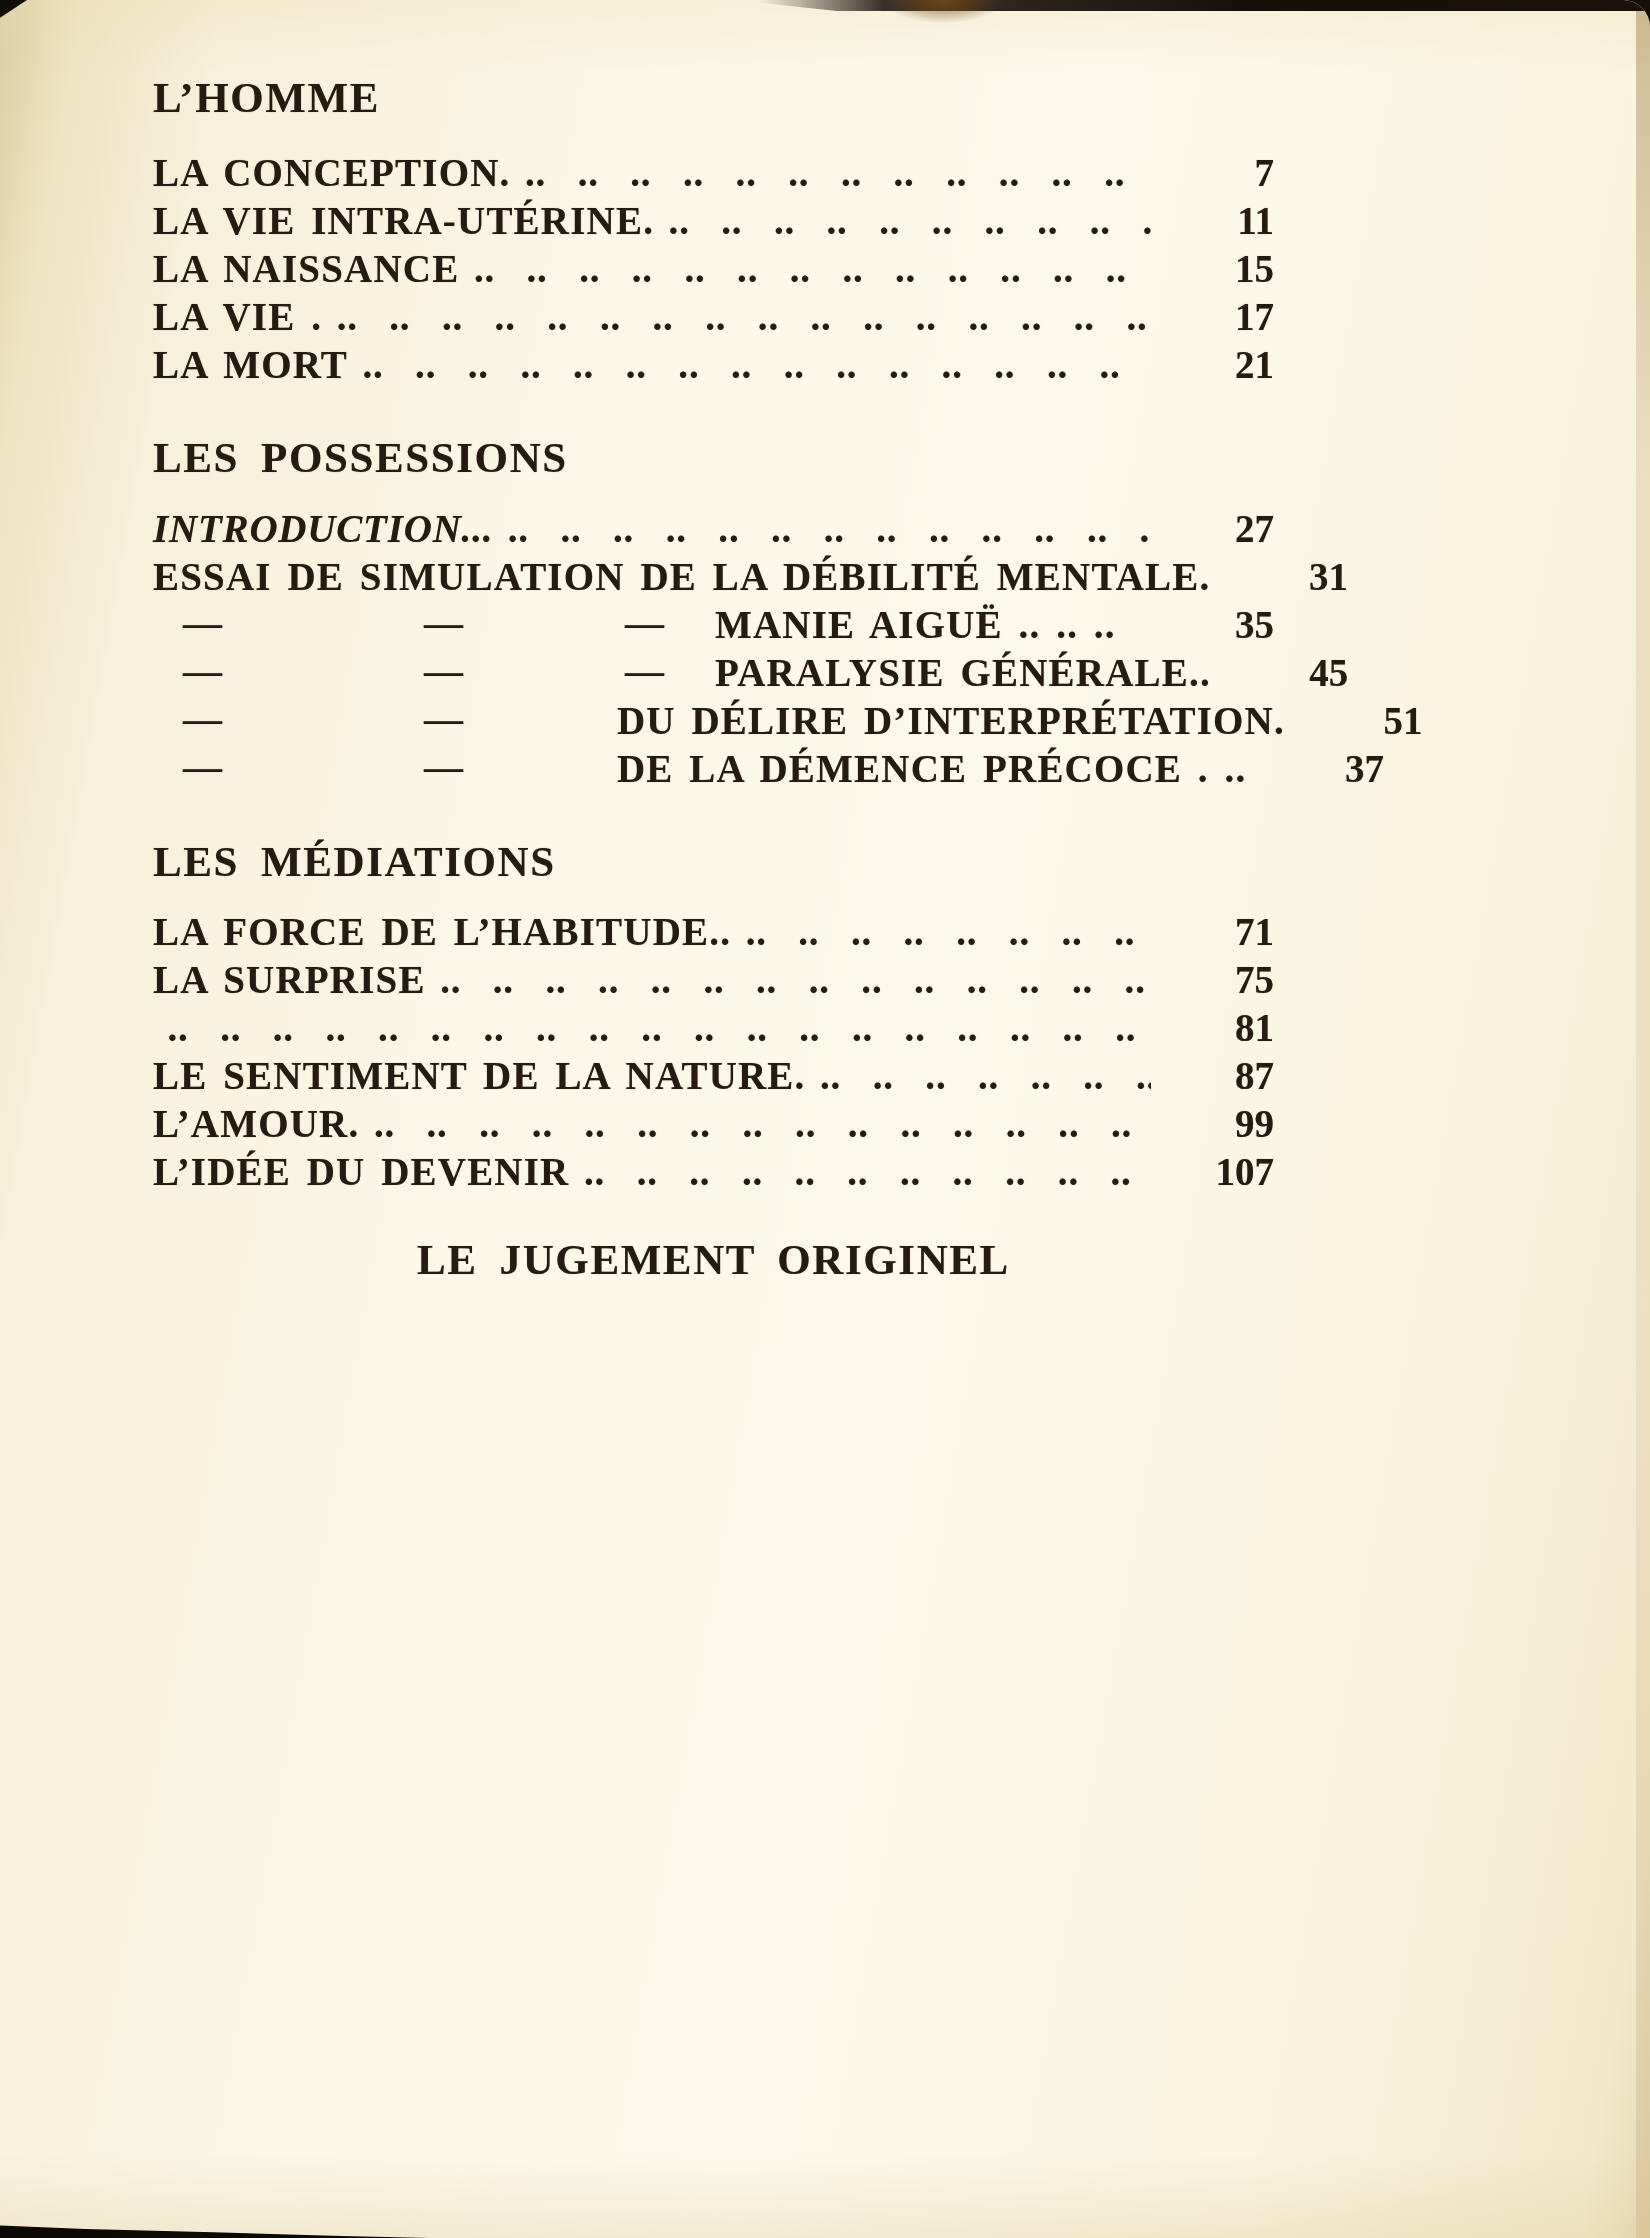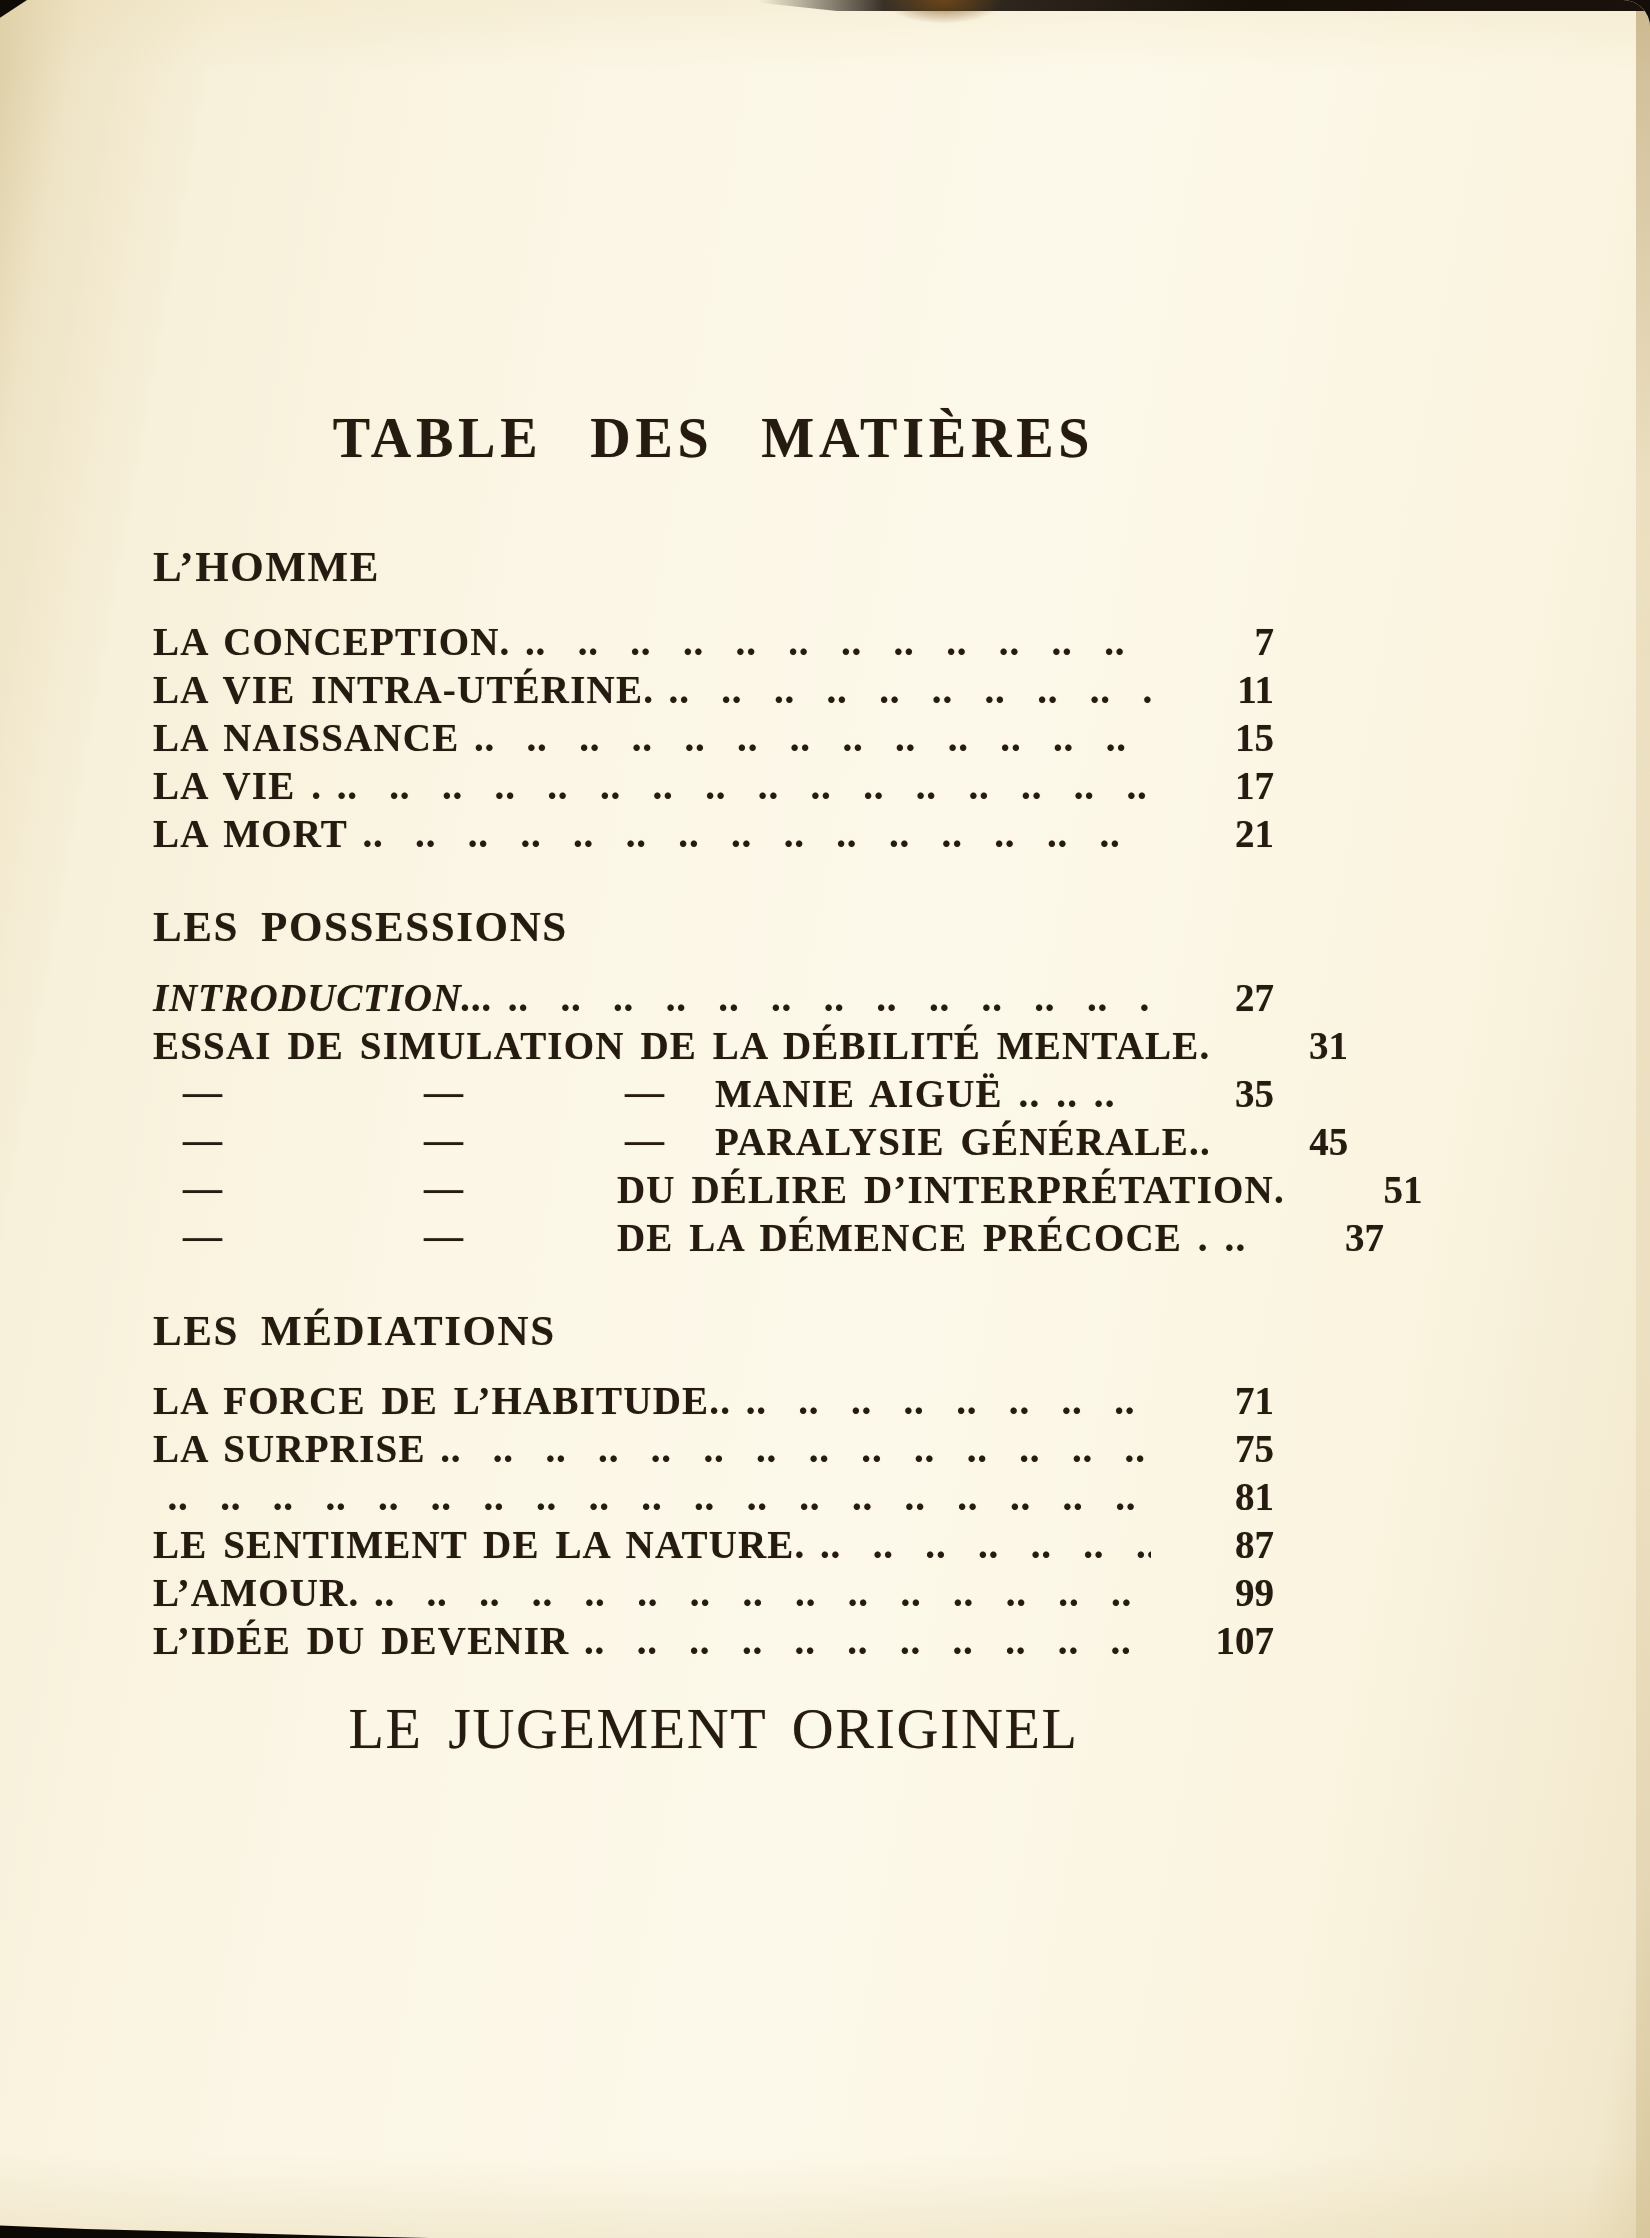--- a/index.html
+++ b/index.html
@@ -82,36 +82,35 @@
     flex:1 1 auto;
     overflow:hidden;
     margin:0 56px 0 14.5px;
     letter-spacing:0.8px; word-spacing:21px;
     white-space:nowrap;
   }
   .pagenum { flex:0 0 67px; text-align:right; letter-spacing:0; }
   .final-heading {
     margin:39px 0 0 0;
     text-align:center;
-    font-size:58px; line-height:50px; font-weight:400;
+    font-size:43px; line-height:50px; font-weight:700;
     letter-spacing:1.6px; word-spacing:9.6px;
   }
 </style>
 </head>
 <body>
 
 <div class="page">
   <div class="edge-right"></div>
   <div class="edge-top"></div>
   <div class="edge-top-stain"></div>
   <div class="edge-top-left"></div>
   <div class="edge-bottom-left"></div>
 
   <div class="content">
-    <h1 class="doc-title">TABLE DES MATIÈRES</h1>
     <div id="toc">
   <section class="toc-section">
     <h2 class="section-heading">L’HOMME</h2>
     <div class="rows">
   <div class="row">
 
     <span class="label">LA CONCEPTION.</span>
     <span class="leader">.. .. .. .. .. .. .. .. .. .. .. .. .. .. .. .. .. .. .. .. .. .. .. .. .. ..</span>
     <span class="pagenum">7</span>
   </div>

